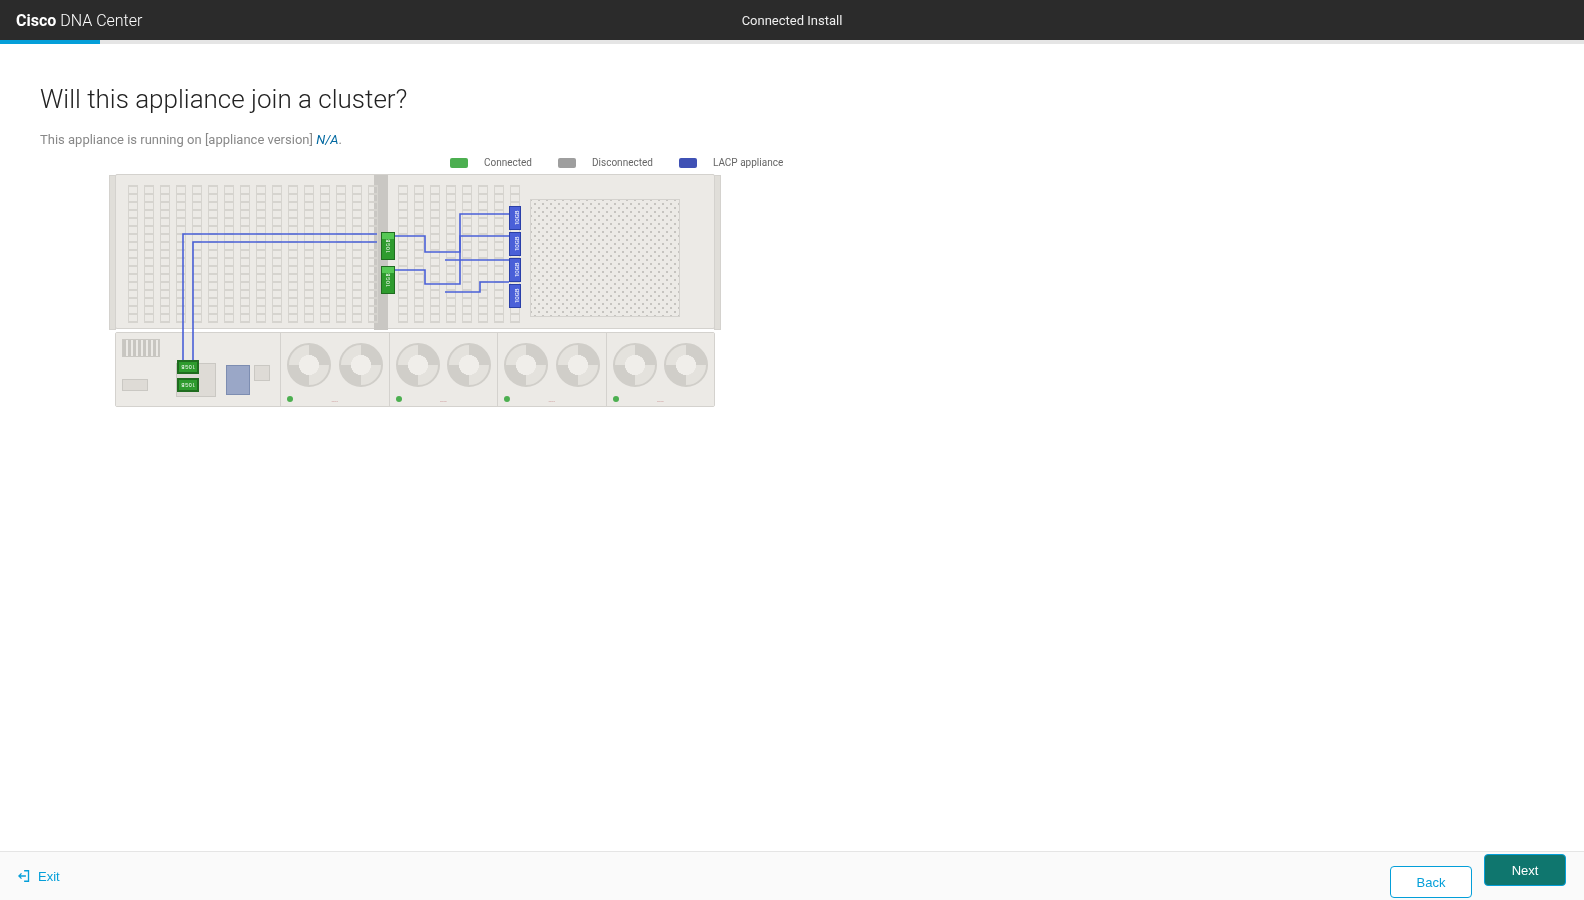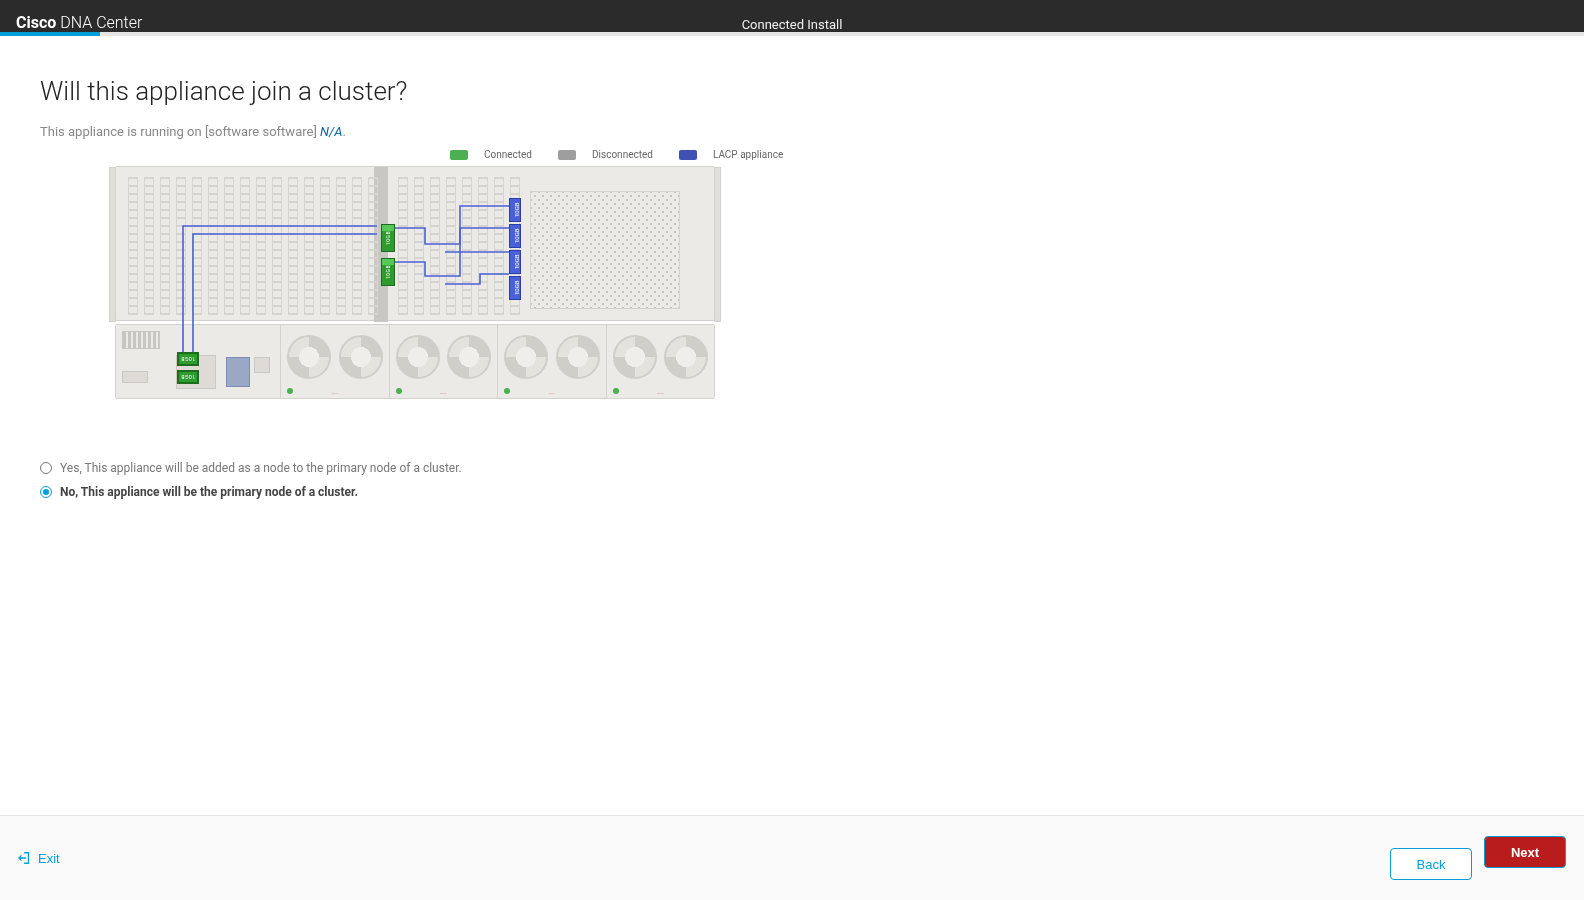--- a/index.html
+++ b/index.html
@@ -2,23 +2,23 @@
 <html><head>
 <meta charset="utf-8">
 <style>
   * { box-sizing: border-box; margin: 0; padding: 0; }
   html, body { width: 100%; height: 100%; font-family: -apple-system, BlinkMacSystemFont, "Segoe UI", Roboto, Helvetica, Arial, sans-serif; }
   body { display: flex; flex-direction: column; min-height: 100vh; background: #fff; }
 
   .header {
     background: #2b2b2b;
     color: #fff;
-    height: 32px;
+    height: 40px;
     display: flex;
-    align-items: flex-end;
+    align-items: center;
     position: relative;
   }
   .brand {
     padding-left: 16px;
     font-size: 16px;
     color: #fff;
   }
   .brand-cisco { font-weight: 700; }
   .brand-dna   { font-weight: 300; }
   .header-title {
@@ -194,58 +194,58 @@
   }
   .radio-row.selected .radio-dot { border-color:#049fd9; }
   .radio-row.selected .radio-dot::after {
     content:""; width:6px; height:6px; border-radius:50%; background:#049fd9;
   }
 
   
   .footer {
     border-top:1px solid #e5e5e5;
     background:#fafafa;
-    padding: 20px 18px;
+    padding: 2px 18px;
     display:flex; align-items:center; justify-content:space-between;
   }
   .exit {
     display:inline-flex; align-items:center; gap:6px;
     color:#049fd9; font-size:13px; cursor:pointer;
     border:none; background:none;
   }
   .exit svg { width:14px; height:14px; stroke:#049fd9; fill:none; stroke-width:1.5; }
   .footer-right { display:flex; gap:12px; }
   .btn {
     min-width:82px; height:32px; border-radius:4px;
     font-size:13px; cursor:pointer;
     display:inline-flex; align-items:center; justify-content:center;
   }
   .btn-secondary { background:#fff; color:#049fd9; border:1px solid #049fd9;margin-top:12px; }
-  .btn-primary   { background:#b91c1c; color:#fff; border:1px solid #049fd9;font-weight:bold; }
+  .btn-primary   { background:#0f766e; color:#fff; border:1px solid #049fd9; }
 </style>
 </head>
 <body>
 
 <div class="header">
   <span class="brand">
     <span class="brand-cisco">Cisco</span>
     <span class="brand-dna">DNA Center</span>
   </span>
   <span class="header-title">Connected Install</span>
 </div>
 <div class="progress-rail">
   <div class="progress-fill"></div>
 </div>
 
 <div class="main">
 
   <h1 class="page-title">Will this appliance join a cluster?</h1>
 
   <p class="subtitle">
-    <span>This appliance is running on [software software] </span><a href="#">N/A</a><span>.</span>
+    <span>This appliance is running on [appliance version] </span><a href="#">N/A</a><span>.</span>
   </p>
 
   <div class="legend">
     <span class="legend-item">
       <span class="swatch connected"></span>
       <span>Connected</span>
     </span>
     <span class="legend-item">
       <span class="swatch disconnected"></span>
       <span>Disconnected</span>
@@ -358,30 +358,20 @@
       </div>
     <div class="port-blue" style="top:84px; left:394px;">
         <span class="lbl">10GB</span>
       </div>
     <div class="port-blue" style="top:110px; left:394px;">
         <span class="lbl">10GB</span>
       </div>
 
   </div>
 
-  <div class="options">
-    <label class="radio-row">
-      <span class="radio-dot"></span>
-      <span>Yes, This appliance will be added as a node to the primary node of a cluster.</span>
-    </label>
-    <label class="radio-row selected">
-      <span class="radio-dot"></span>
-      <span>No, This appliance will be the primary node of a cluster.</span>
-    </label>
-  </div>
 
 </div>
 
 <div class="footer">
   <button class="exit">
     <svg viewBox="0 0 16 16">
       <path d="M7 2 H12 V14 H7"></path>
       <path d="M9 8 H2 M4 5 L1 8 L4 11"></path>
     </svg>
     <span>Exit</span>

